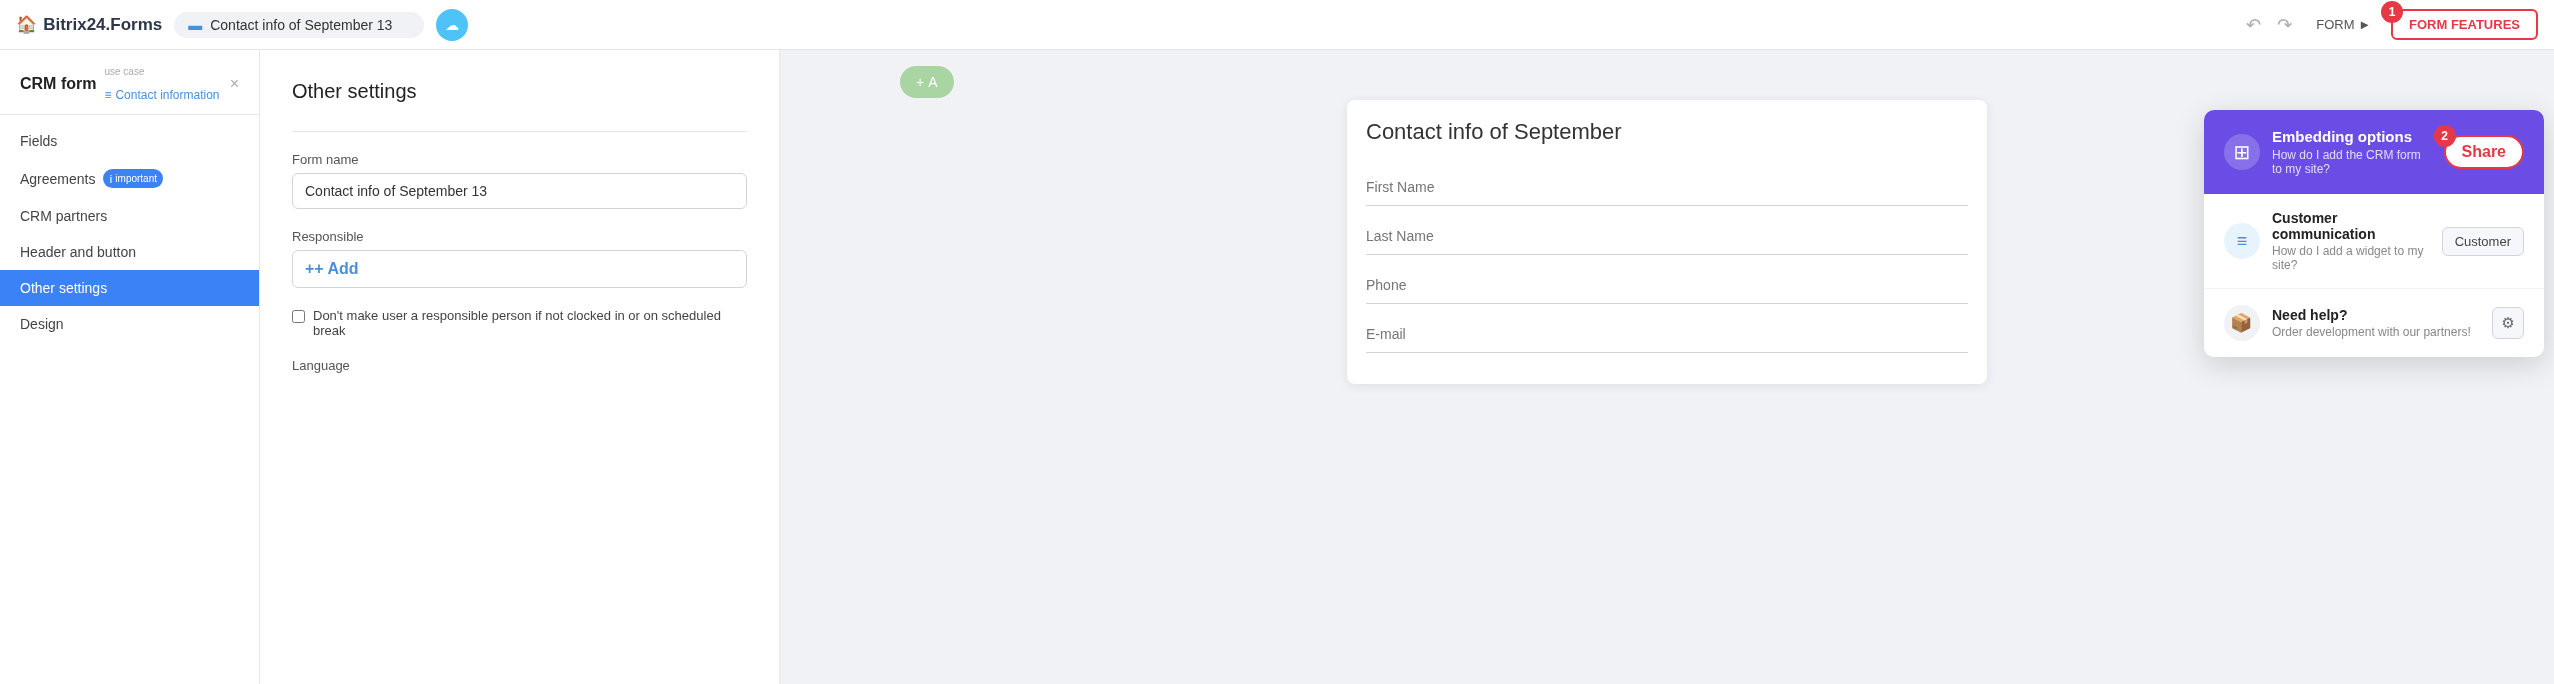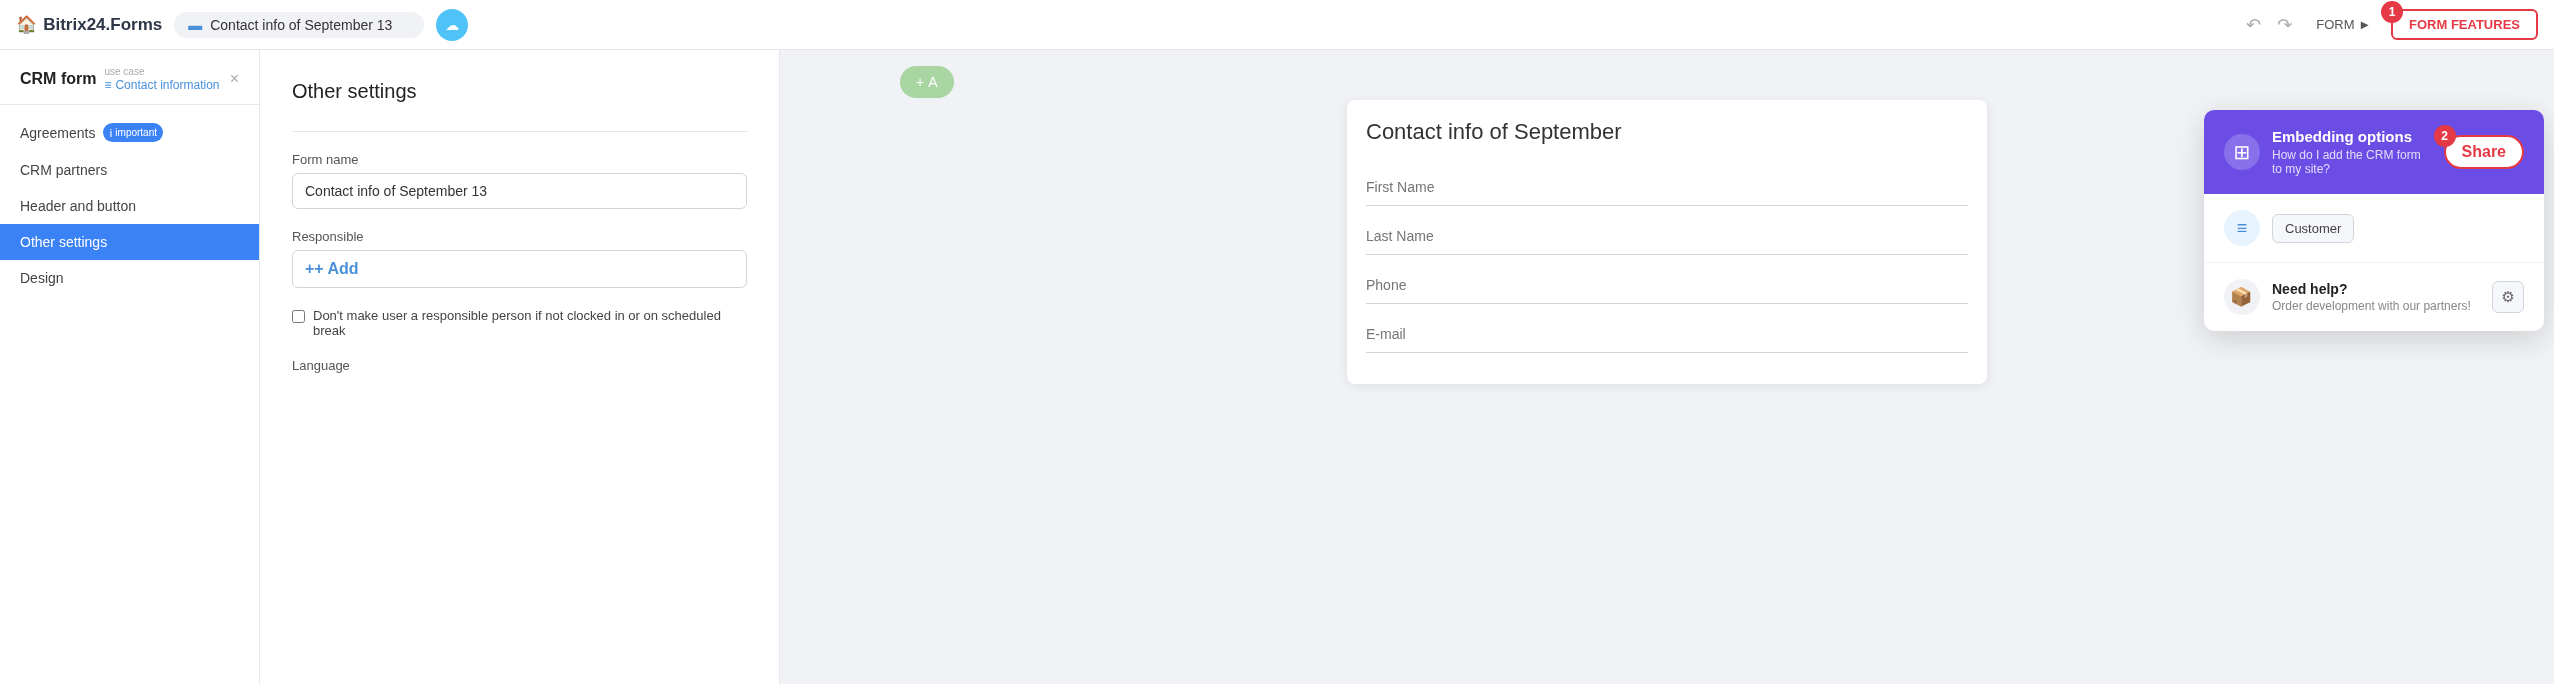--- a/index.html
+++ b/index.html
@@ -46,21 +46,21 @@
       width: 260px; background: #fff; border-right: 1px solid #e5e7eb;
       display: flex; flex-direction: column; flex-shrink: 0;
     }
     .panel-header {
       padding: 16px 20px 10px;
       border-bottom: 1px solid #e5e7eb;
     }
     .panel-header-top { display: flex; align-items: center; gap: 8px; margin-bottom: 2px; }
     .crm-form-label { font-size: 16px; font-weight: 600; color: #222; }
     .use-case-badge {
-      display: flex; flex-direction: column; gap: 1px;
+      display: flex; flex-direction: column; gap: 11px;
     }
     .use-case-text { font-size: 10px; color: #aaa; }
     .use-case-name { font-size: 12px; color: #4a90d9; display: flex; align-items: center; gap: 4px; }
     .use-case-icon { font-size: 12px; color: #4a90d9; }
     .close-panel { margin-left: auto; background: none; border: none; cursor: pointer; color: #aaa; font-size: 16px; }
 
     .nav-menu { padding: 8px 0; }
     .nav-item {
       padding: 10px 20px; cursor: pointer; font-size: 14px; color: #444;
       display: flex; align-items: center; gap: 8px;
@@ -210,20 +210,23 @@
             <span class="use-case-icon">≡</span>
             <span>Contact information</span>
           </span>
         </div>
         <button class="close-panel">×</button>
       </div>
     </div>
 
     <nav class="nav-menu">
       <div class="nav-item">
+        <span>Fields</span>
+      </div>
+      <div class="nav-item">
         <span>Agreements</span>
         <span class="important-badge">
           <span style="font-size:11px;">ℹ</span>
           <span>important</span>
         </span>
       </div>
       <div class="nav-item">
         <span>CRM partners</span>
       </div>
       <div class="nav-item">
@@ -294,20 +297,24 @@
           <div style="position:relative; display:inline-flex;">
             <span class="badge-circle" style="position:absolute;top:-10px;left:-10px;z-index:2;">2</span>
             <button class="share-btn">Share</button>
           </div>
         </div>
 
         <div class="popup-item">
           <div class="popup-item-icon">
             <span style="color:#4a90d9;font-size:18px;">≡</span>
           </div>
+          <div class="popup-item-text">
+            <h4>Customer communication</h4>
+            <p>How do I add a widget to my site?</p>
+          </div>
           <button class="configure-btn">Customer</button>
         </div>
 
         <div class="popup-item">
           <div class="popup-item-icon gray-icon">
             <span style="color:#888;font-size:18px;">📦</span>
           </div>
           <div class="popup-item-text">
             <h4>Need help?</h4>
             <p>Order development with our partners!</p>

